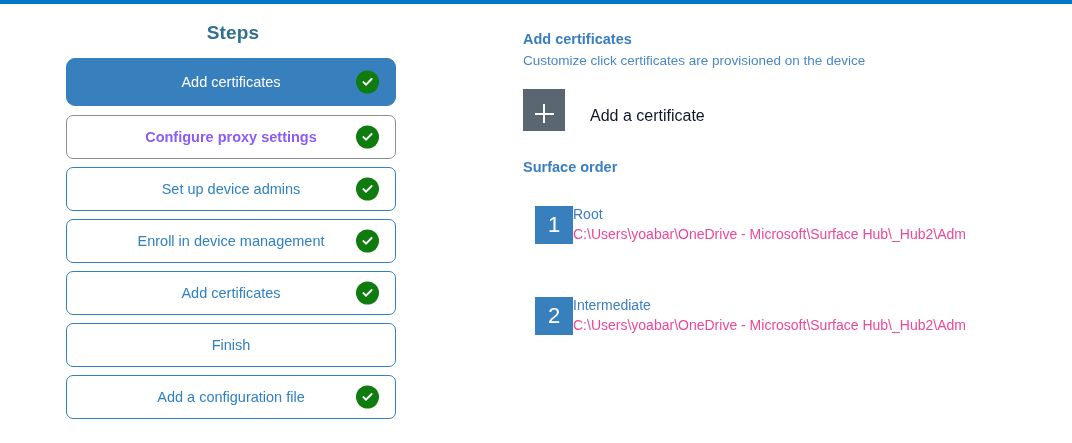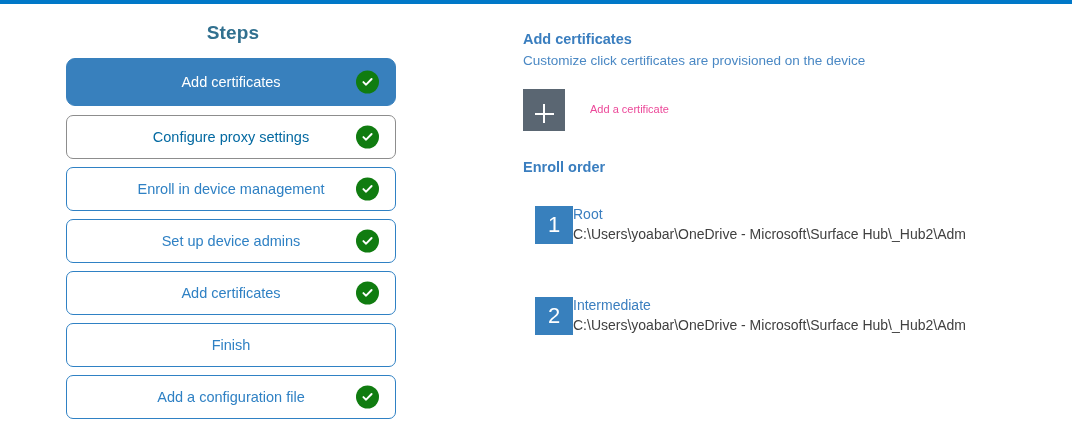--- a/index.html
+++ b/index.html
@@ -60,21 +60,22 @@
   .step-btn.active {
     background: #3880bd;
     border-color: #3880bd;
     color: #ffffff;
     height: 48px;
     border-radius: 9px;
     margin-bottom: 9px;
   }
   .step-btn.muted {
     border-color: #8d8d8d;
-    color: #0369a1;
+    color: #8b5cf6;
+    font-weight: bold;
   }
   .step-label {
     pointer-events: none;
     white-space: nowrap;
   }
   .check-icon {
     position: absolute;
     right: 16px;
     top: 50%;
     transform: translateY(-50%);
@@ -130,24 +131,24 @@
   }
   #plus-tile .plus-v {
     width: 2px; height: 19px;
     left: 20px; top: 15px;
   }
   #plus-tile .plus-h {
     height: 2px; width: 19px;
     left: 11.5px; top: 23.5px;
   }
   #add-cert-label {
-    font-size: 11px;
-    color: #ec4899;
+    font-size: 16px;
+    color: #0f172a;
     margin-left: 25px;
-    margin-top: 11px;
+    margin-top: 18px;
     cursor: pointer;
     line-height: 18px;
   }
 
   #install-order-block { margin-top: 27px; }
 
   #order-list { margin-top: 30px; }
   .order-item {
     display: flex;
     align-items: flex-start;
@@ -172,21 +173,21 @@
     min-width: 0;
   }
   .order-name {
     font-size: 14px;
     color: #3a7ebf;
     line-height: 19px;
     white-space: nowrap;
   }
   .order-path {
     font-size: 14px;
-    color: #404040;
+    color: #ec4899;
     line-height: 20px;
     white-space: nowrap;
   }
 </style>
 </head>
 <body>
 
 <div id="top-bar"></div>
 
 <div id="steps-panel">
@@ -204,30 +205,30 @@
   <div class="step-btn muted">
     <span class="step-label">Configure proxy settings</span>
     <span class="check-icon">
       <svg width="13" height="13" viewBox="0 0 13 13">
           <path d="M2.4 6.6 L5.1 9.2 L10.6 3.5" stroke="#ffffff" stroke-width="1.9" fill="none" stroke-linecap="round" stroke-linejoin="round"></path>
         </svg>
     </span>
   </div>
 
   <div class="step-btn">
+    <span class="step-label">Set up device admins</span>
+    <span class="check-icon">
+      <svg width="13" height="13" viewBox="0 0 13 13">
+          <path d="M2.4 6.6 L5.1 9.2 L10.6 3.5" stroke="#ffffff" stroke-width="1.9" fill="none" stroke-linecap="round" stroke-linejoin="round"></path>
+        </svg>
+    </span>
+  </div>
+
+  <div class="step-btn">
     <span class="step-label">Enroll in device management</span>
-    <span class="check-icon">
-      <svg width="13" height="13" viewBox="0 0 13 13">
-          <path d="M2.4 6.6 L5.1 9.2 L10.6 3.5" stroke="#ffffff" stroke-width="1.9" fill="none" stroke-linecap="round" stroke-linejoin="round"></path>
-        </svg>
-    </span>
-  </div>
-
-  <div class="step-btn">
-    <span class="step-label">Set up device admins</span>
     <span class="check-icon">
       <svg width="13" height="13" viewBox="0 0 13 13">
           <path d="M2.4 6.6 L5.1 9.2 L10.6 3.5" stroke="#ffffff" stroke-width="1.9" fill="none" stroke-linecap="round" stroke-linejoin="round"></path>
         </svg>
     </span>
   </div>
 
   <div class="step-btn">
     <span class="step-label">Add certificates</span>
     <span class="check-icon">
@@ -260,21 +261,21 @@
 
   <div id="add-cert-row">
     <div id="plus-tile">
       <span class="plus-v"></span>
       <span class="plus-h"></span>
     </div>
     <div id="add-cert-label">Add a certificate</div>
   </div>
 
   <div id="install-order-block">
-    <div class="sect-title">Enroll order</div>
+    <div class="sect-title">Surface order</div>
 
     <div id="order-list">
 
       <div class="order-item">
         <div class="order-badge">1</div>
         <div class="order-text">
           <div class="order-name">Root</div>
           <div class="order-path">C:\Users\yoabar\OneDrive - Microsoft\Surface Hub\_Hub2\Adm</div>
         </div>
       </div>

